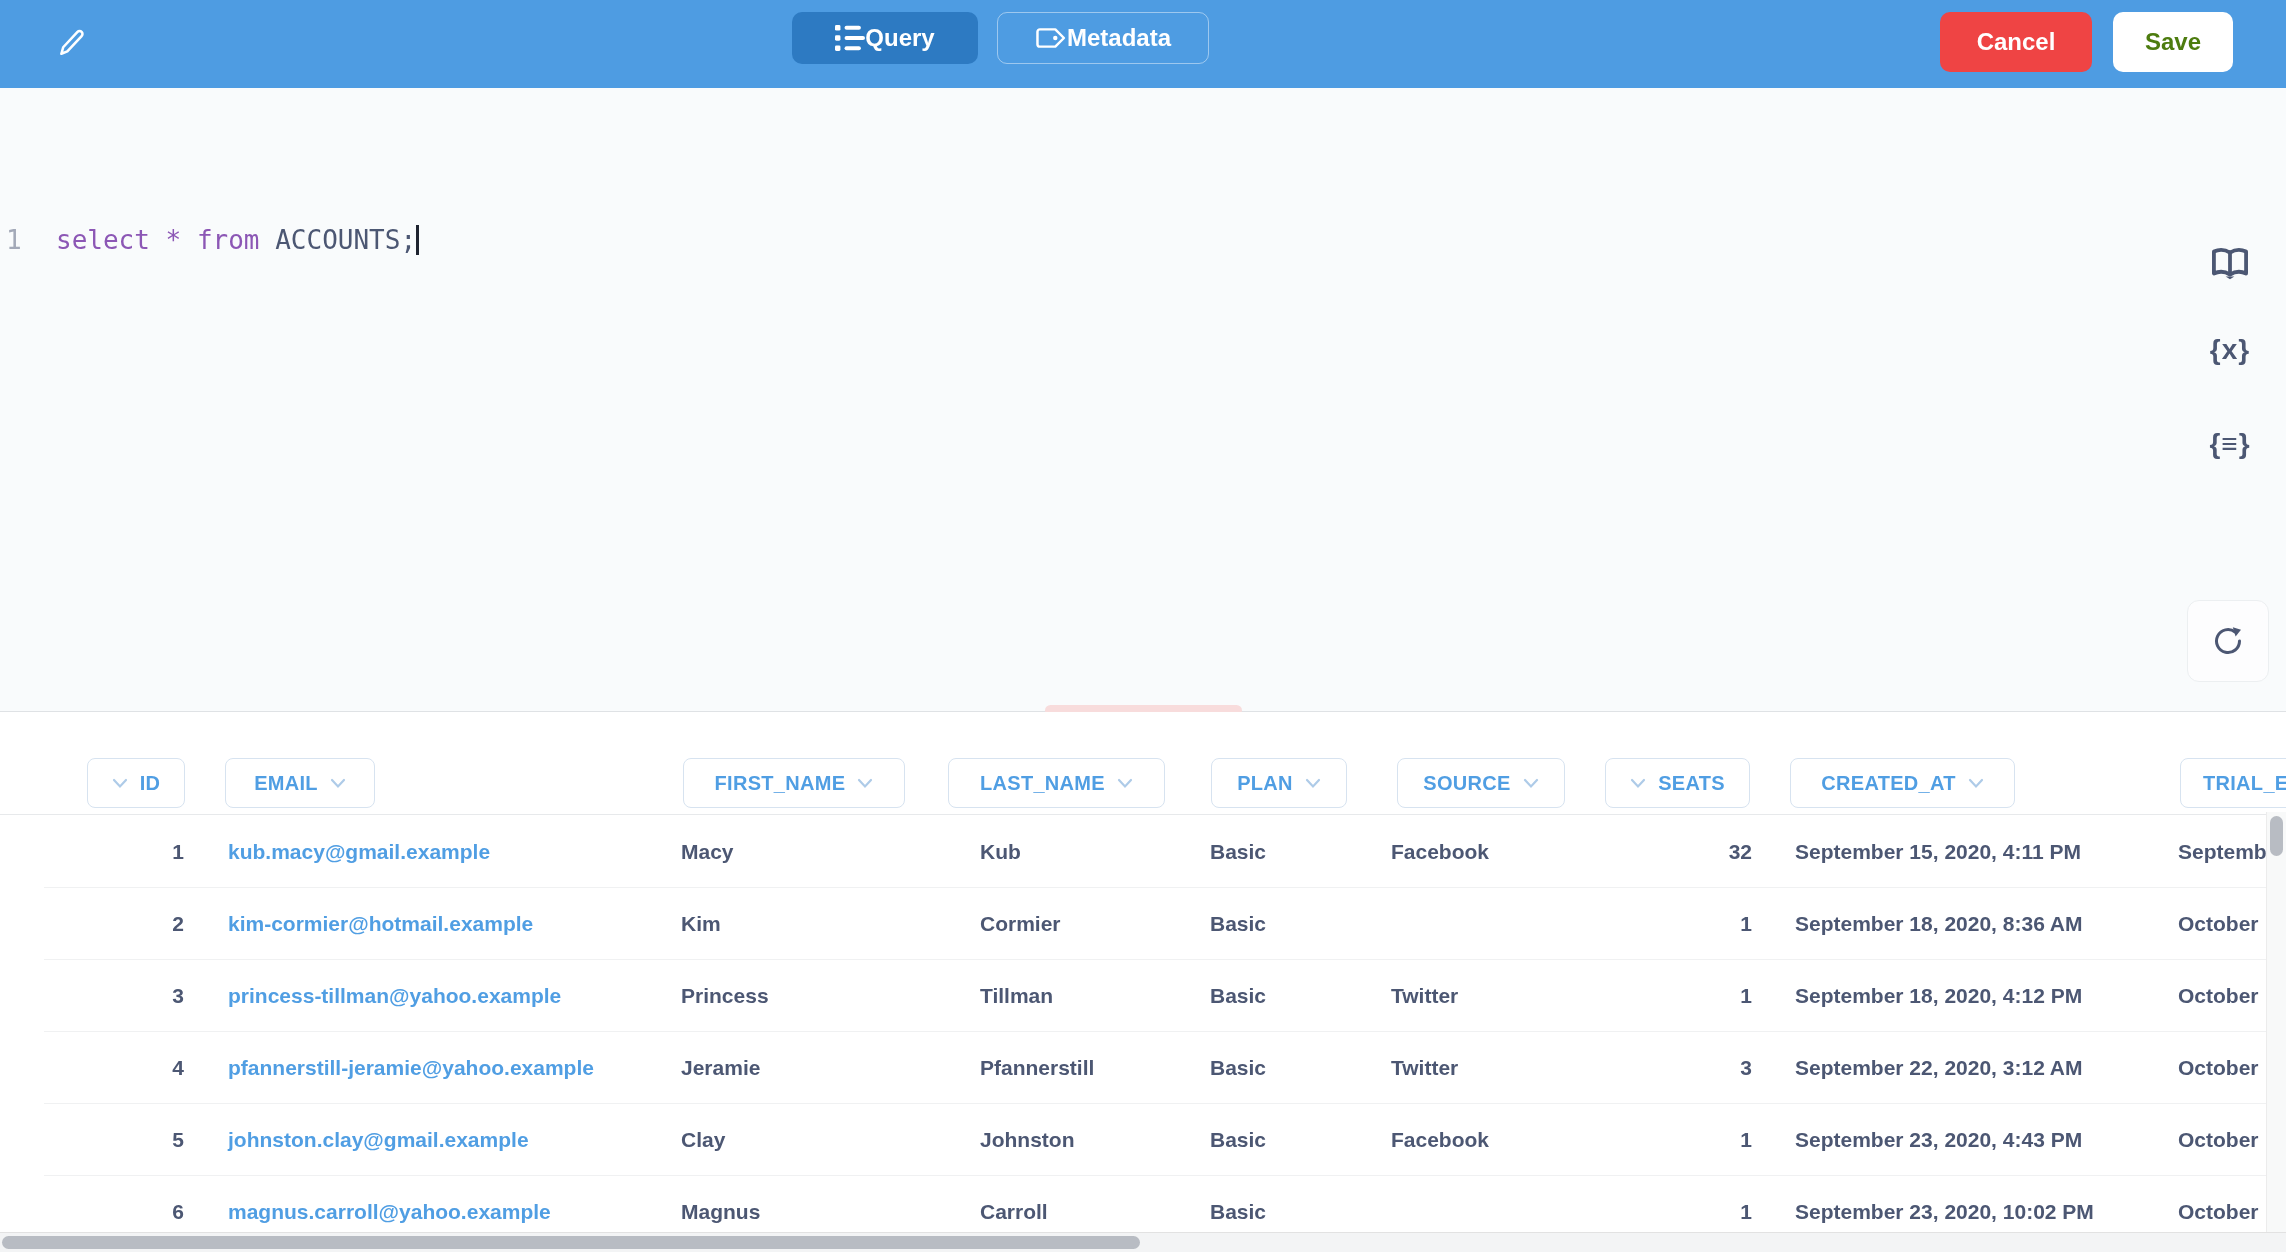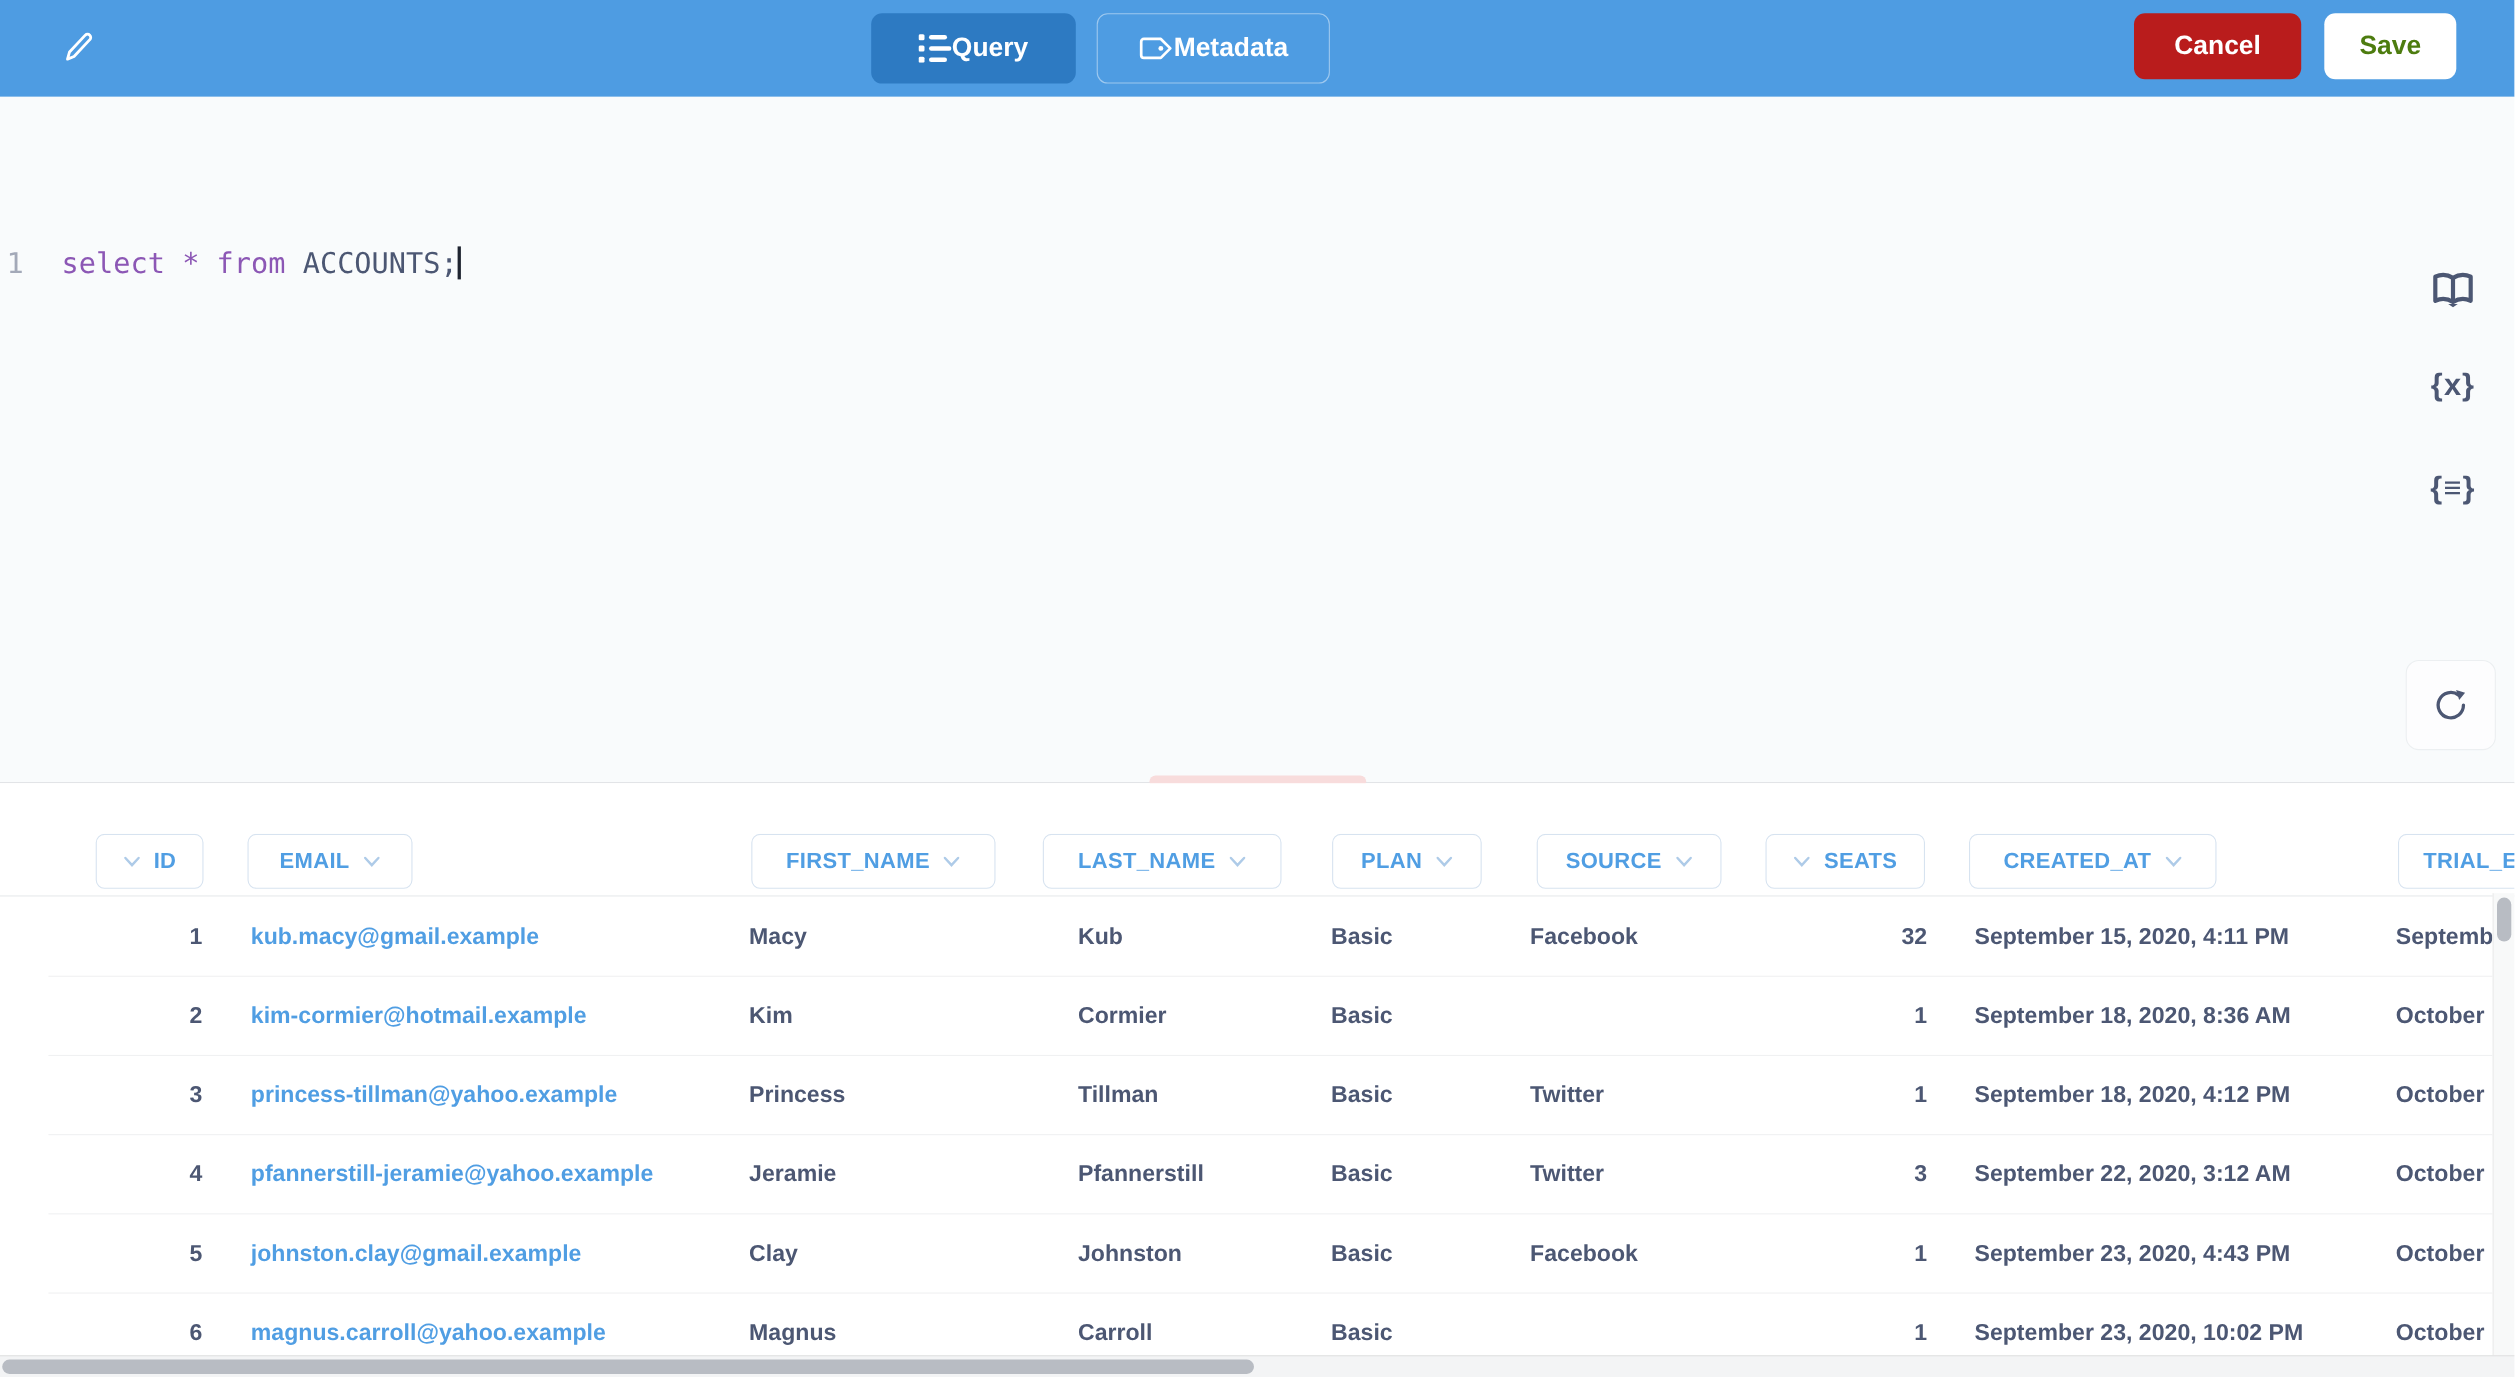--- a/index.html
+++ b/index.html
@@ -2,27 +2,27 @@
 <html><head>
 <meta charset="utf-8">
 <style>
   html,body{margin:0;padding:0;}
   body{font-family:"Liberation Sans",sans-serif;background:#fff;}
   #app{position:relative;width:2286px;height:1252px;overflow:hidden;background:#fff;}
 
   
   .topbar{position:absolute;left:0;top:0;width:2286px;height:88px;background:#4e9ce2;}
   .pencil{position:absolute;left:54px;top:26px;width:34px;height:34px;}
-  .tab{position:absolute;top:12px;height:64px;border-radius:10px;display:flex;align-items:center;justify-content:center;
+  .tab{position:absolute;top:12px;height:52px;border-radius:10px;display:flex;align-items:center;justify-content:center;
        color:#fff;font-size:24px;font-weight:bold;box-sizing:border-box;cursor:pointer;}
   .tab-query{left:792px;width:186px;background:#2d7ac2;}
   .tab-metadata{left:997px;width:212px;border:1px solid rgba(255,255,255,.45);}
   .btn{position:absolute;top:12px;height:60px;border-radius:10px;display:flex;align-items:center;justify-content:center;
        font-size:24px;font-weight:bold;box-sizing:border-box;cursor:pointer;}
-  .btn-cancel{left:1940px;width:152px;background:#b91c1c;color:#fff;}
+  .btn-cancel{left:1940px;width:152px;background:#ef4444;color:#fff;}
   .btn-save{left:2113px;width:120px;background:#fff;color:#4d7c0f;}
 
   
   .editor{position:absolute;left:0;top:88px;width:2286px;height:624px;background:#f9fbfc;}
   .db-row{position:absolute;left:0;top:0;width:2286px;height:110px;border-bottom:1px solid #e6e8ea;}
   .db-picker{position:absolute;left:48px;top:36px;display:flex;align-items:center;gap:16px;cursor:pointer;}
   .db-name{font-size:25px;font-weight:bold;color:#4c5773;}
   .collapse-btn{position:absolute;left:2206px;top:126px;width:44px;height:44px;cursor:pointer;}
 
   .code-line{position:absolute;left:0;top:132px;width:2100px;height:40px;

